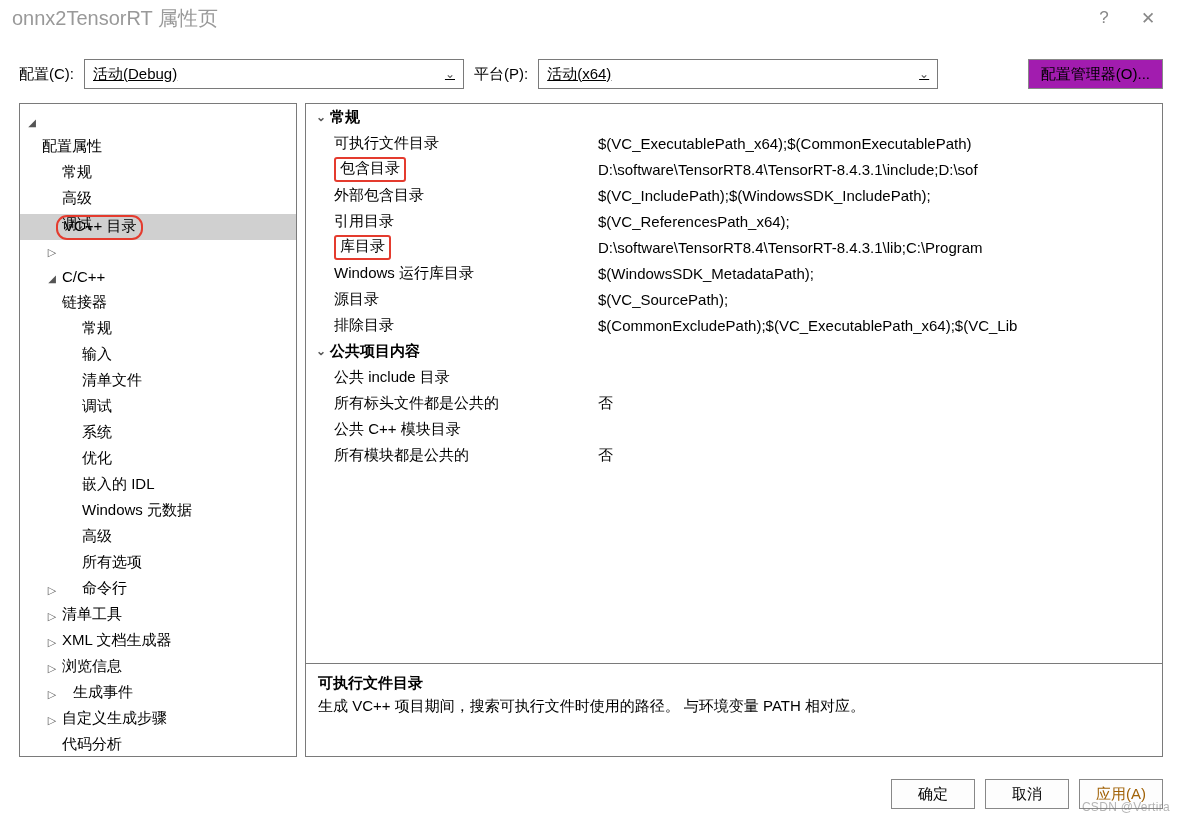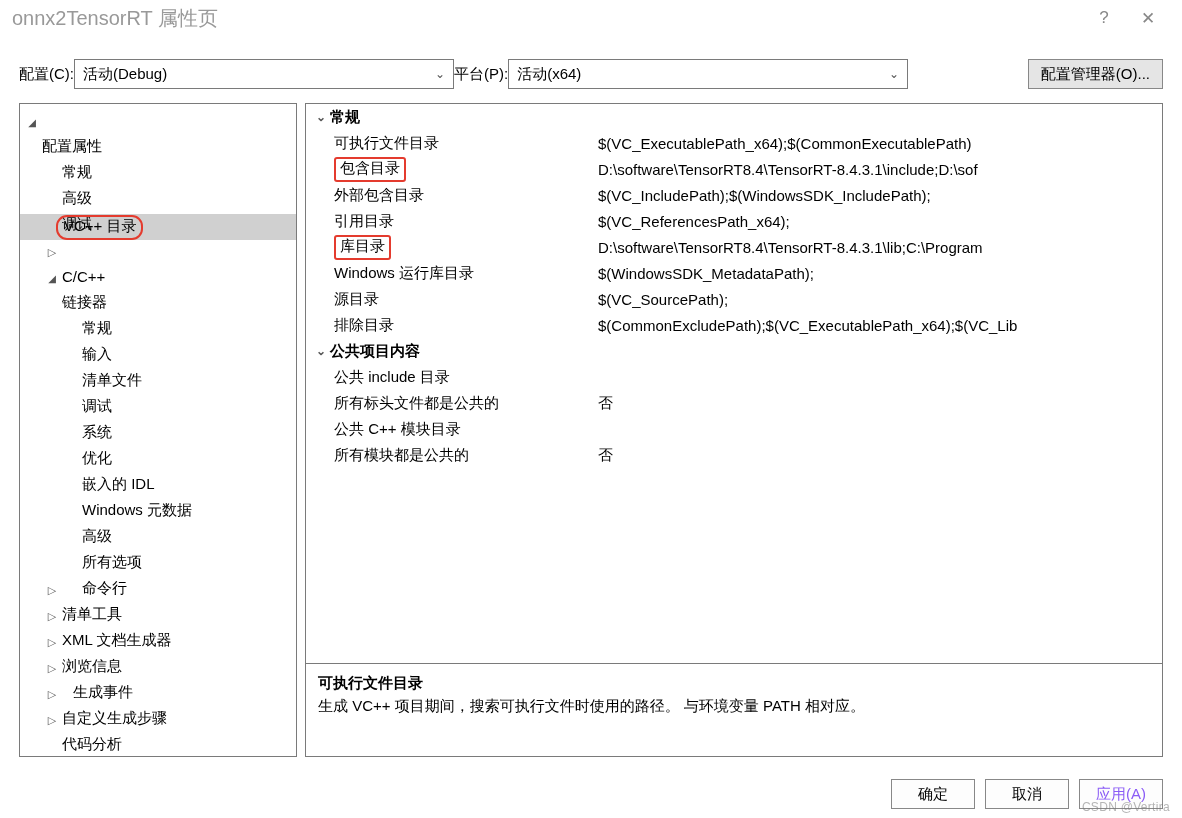--- a/index.html
+++ b/index.html
@@ -1,28 +1,28 @@
 <!DOCTYPE html>
 <html><head>
 <meta charset="utf-8">
 <style>
 * { box-sizing: border-box; margin: 0; padding: 0; font-family: "Microsoft YaHei", "Segoe UI", Tahoma, sans-serif; font-size: 15px; }
 body { background: #fff; color: #000; width: 1182px; height: 818px; overflow: hidden; position: relative; }
 .titlebar { display: flex; align-items: center; height: 36px; padding: 0 12px; color: #999; }
 .titlebar .title { flex: 1; font-size: 20px; }
 .titlebar .tbbtn { width: 44px; text-align: center; font-size: 17px; color: #888; }
 .dlg { position: absolute; left: 8px; top: 40px; right: 8px; bottom: 8px; border: 1px solid #fff; display: flex; flex-direction: column; }
-.topbar { display: flex; align-items: center; padding: 18px 10px 14px 10px; }
+.topbar { display: flex; align-items: center; gap: 10px; padding: 18px 10px 14px 10px; }
 .topbar label { font-size: 15px; }
-.combo { position: relative; height: 30px; border: 1px solid #7a7a7a; background: #fff; display: flex; align-items: center; padding: 0 8px; }
+.combo { position: relative; height: 30px; border: 1px solid #7a7a7a; background: #fff; display: flex; align-items: center; padding: 0 8px; text-decoration: underline; }
 .combo .val { flex: 1; white-space: nowrap; overflow: hidden; }
 .combo .caret { margin-left: 6px; color: #555; font-size: 12px; }
 .cfgcombo { flex: 0 0 380px; }
 .platcombo { flex: 0 0 400px; }
-.cfgmgr { height: 30px; border: 1px solid #888; background: #e5e5e5; padding: 0 12px; display: flex; align-items: center; white-space: nowrap; }
+.cfgmgr { height: 30px; border: 1px solid #888; background: #a21caf; padding: 0 12px; display: flex; align-items: center; white-space: nowrap; }
 .mid { flex: 1; display: flex; padding: 0 10px 10px 10px; gap: 8px; overflow: hidden; }
 .tree { width: 278px; border: 1px solid #7a7a7a; padding: 6px 0; overflow-y: auto; }
 .twig { display: flex; align-items: center; height: 26px; padding-right: 6px; white-space: nowrap; cursor: default; }
 .twig .arrow { width: 16px; text-align: center; color: #555; font-size: 12px; transform: translateY(-1px); }
 .twig .arrow.open::before { content: "◢"; font-size: 10px; }
 .twig .arrow.closed::before { content: "▷"; font-size: 11px; }
 .twig .arrow.none::before { content: ""; }
 .twig.selected { background: #d0d0d0; }
 .twig .twlabel { padding-left: 2px; margin-top: 47px; }
 .redbox { border: 2.5px solid #e43b2e; border-radius: 3px; }
@@ -33,21 +33,21 @@
 .ghead .chev { width: 18px; display: inline-flex; justify-content: center; color: #555; font-size: 12px; }
 .grow { display: flex; align-items: center; height: 26px; }
 .grow .gname { width: 292px; padding-left: 28px; white-space: nowrap; display: flex; align-items: center; }
 .grow .gval { flex: 1; white-space: nowrap; overflow: hidden; }
 .grow.bold .gval { font-weight: normal; }
 .grow .gname .redbox { padding: 0 4px 2px 4px; }
 .desc { border-top: 1px solid #7a7a7a; padding: 10px 12px 40px 12px; }
 .desc .dt { font-weight: bold; margin-bottom: 4px; }
 .buttons { display: flex; justify-content: flex-end; gap: 10px; padding: 12px 10px 0 10px; }
 .btn { height: 30px; min-width: 84px; border: 1px solid #888; background: #fdfdfd; display: flex; align-items: center; justify-content: center; padding: 0 14px; }
-.btn.disabled { color: #8b5cf6; }
+.btn.disabled { color: #a16207; }
 .watermark { position: absolute; right: 12px; bottom: 4px; color: rgba(120,120,120,0.55); font-size: 12px; letter-spacing: 0.3px; pointer-events: none; }
 </style>
 </head>
 <body>
 
 <div class="titlebar">
   <span class="title">onnx2TensorRT 属性页</span>
   <span class="tbbtn">?</span>
   <span class="tbbtn">✕</span>
 </div>

